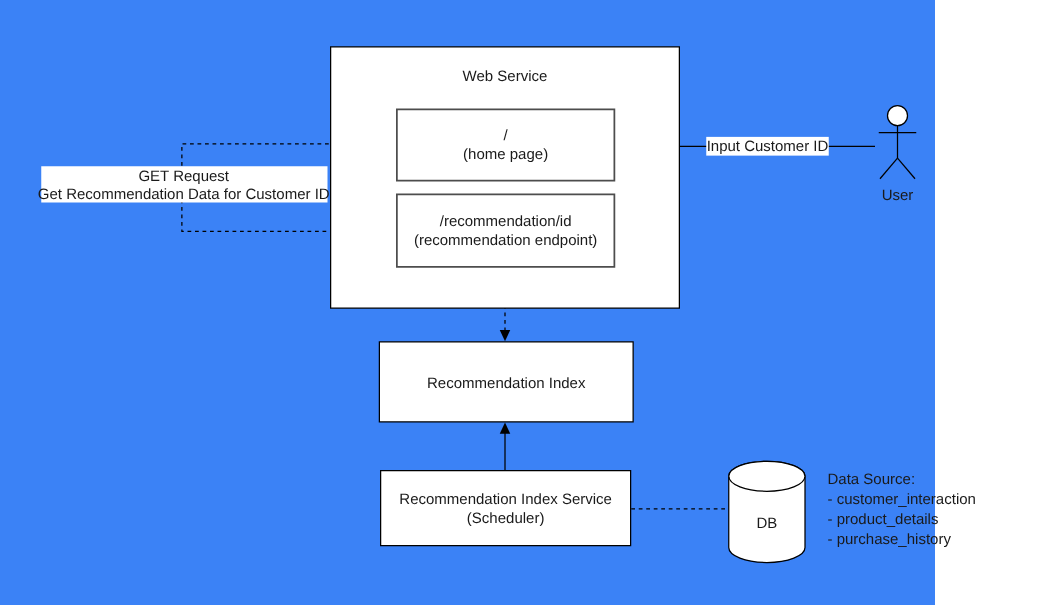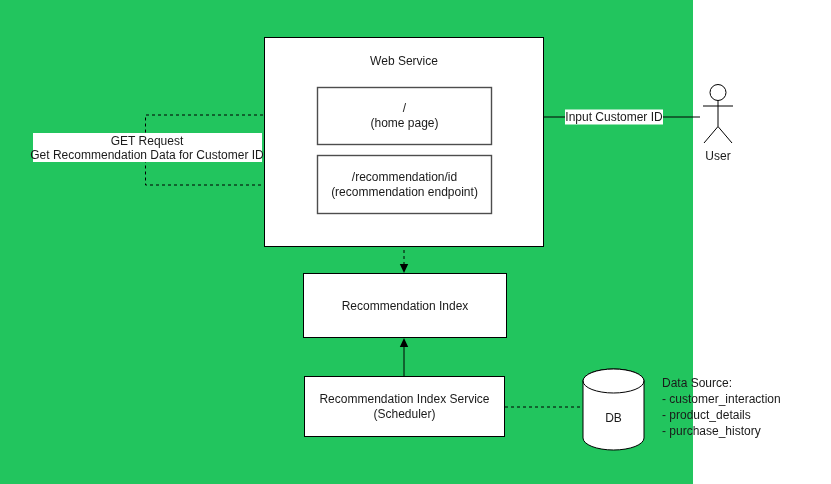--- a/index.html
+++ b/index.html
@@ -6,23 +6,23 @@
     margin: 0;
     padding: 0;
     background: #ffffff;
     width: 831px;
     height: 484px;
     overflow: hidden;
     font-family: "Liberation Sans", sans-serif;
   }
   .canvas {
     position: relative;
-    width: 693px;
+    width: 748px;
     height: 484px;
-    background: #22c55e;
+    background: #3b82f6;
   }
   svg text {
     font-family: "Liberation Sans", sans-serif;
     font-size: 12px;
     fill: #1a1a1a;
   }
   .shape {
     fill: #ffffff;
     stroke: #000000;
     stroke-width: 1;

